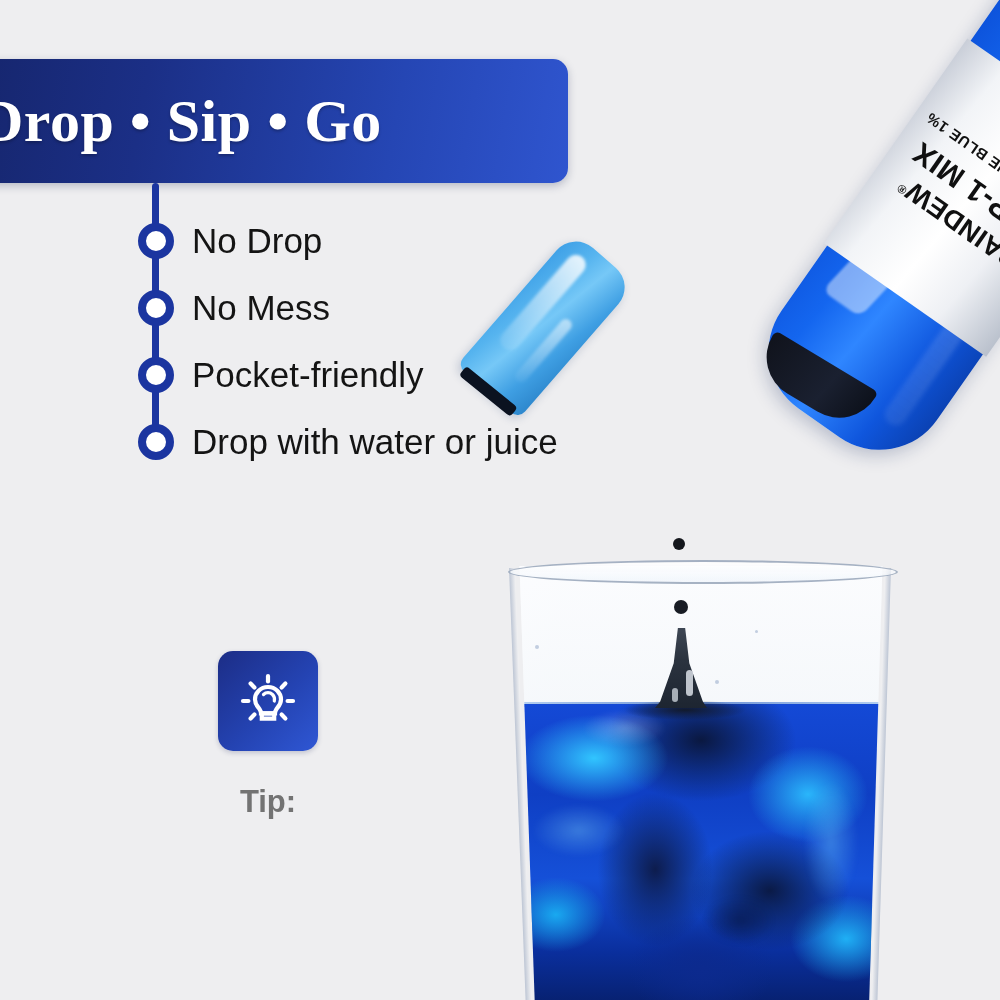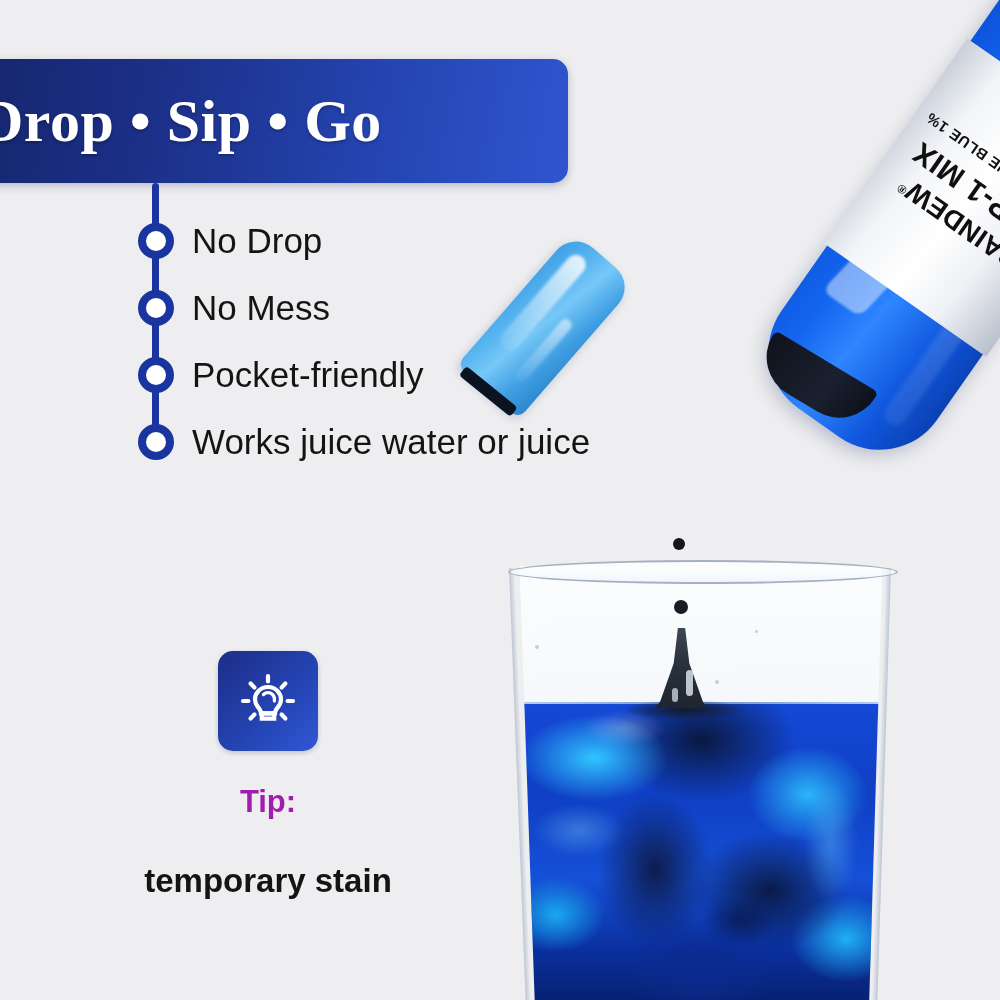--- a/index.html
+++ b/index.html
@@ -51,21 +51,21 @@
   
   .tip-icon{
     position:absolute;left:218px;top:651px;width:100px;height:100px;
     border-radius:15px;
     background:linear-gradient(135deg,#1c2d86 0%,#2443b2 55%,#2f57d4 100%);
     box-shadow:0 2px 5px rgba(30,40,90,.22);
     display:flex;align-items:center;justify-content:center;
   }
   .tip-title{
     position:absolute;left:0;top:784px;width:536px;text-align:center;
-    font-size:31px;font-weight:700;color:#a21caf;
+    font-size:31px;font-weight:700;color:#737373;
   }
   .tip-line{
     position:absolute;left:0;width:536px;text-align:center;
     font-size:33px;font-weight:700;color:#141414;line-height:38px;
   }
   .tip-line-1{top:824px;}
   .tip-line-2{top:862px;}
 
   
   .bottle-wrap{
@@ -240,21 +240,21 @@
     <div class="feature" style="top:288px">
       <span class="ring"></span>
       <span class="feature-label">No Mess</span>
     </div>
     <div class="feature" style="top:355px">
       <span class="ring"></span>
       <span class="feature-label">Pocket-friendly</span>
     </div>
     <div class="feature" style="top:422px">
       <span class="ring"></span>
-      <span class="feature-label">Works juice water or juice</span>
+      <span class="feature-label">Drop with water or juice</span>
     </div>
   </div>
 
   <div class="bottle-wrap">
     <div class="bottle-body"></div>
     <div class="bottle-hl-2"></div>
     <div class="bottle-darkedge"></div>
     <div class="bottle-hl-1"></div>
     <div class="bottle-label">
       <div class="label-text">
@@ -308,15 +308,14 @@
         <path d="M48.4 13.6 L44.6 17.4"></path>
         <path d="M6 31 L11.4 31"></path>
         <path d="M50.6 31 L56 31"></path>
         <path d="M13.6 48.4 L17.4 44.6"></path>
         <path d="M48.4 48.4 L44.6 44.6"></path>
         <path d="M26.5 24.5 C29 22 33 22 35.5 24.5 C37.5 26.5 37.8 29 37.3 31" stroke-width="3.2"></path>
       </g>
     </svg>
   </div>
   <div class="tip-title">Tip:</div>
-  <div class="tip-line tip-line-2">temporary stain</div>
 
 </div>
 
 </body></html>

